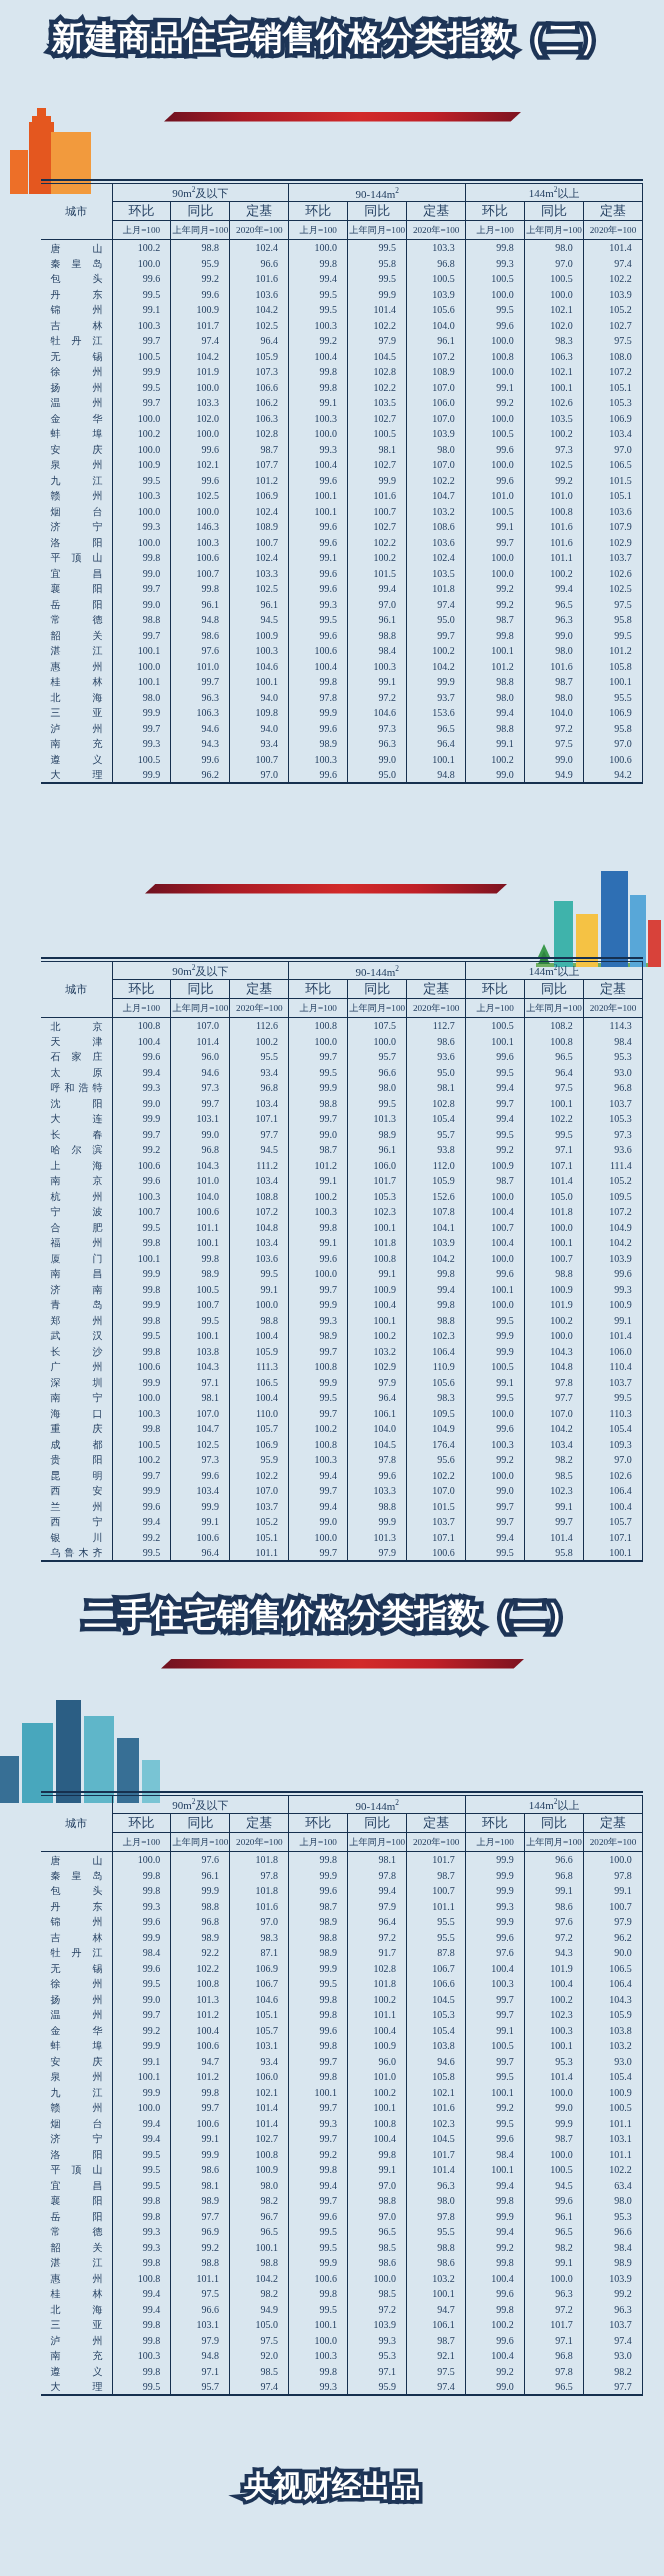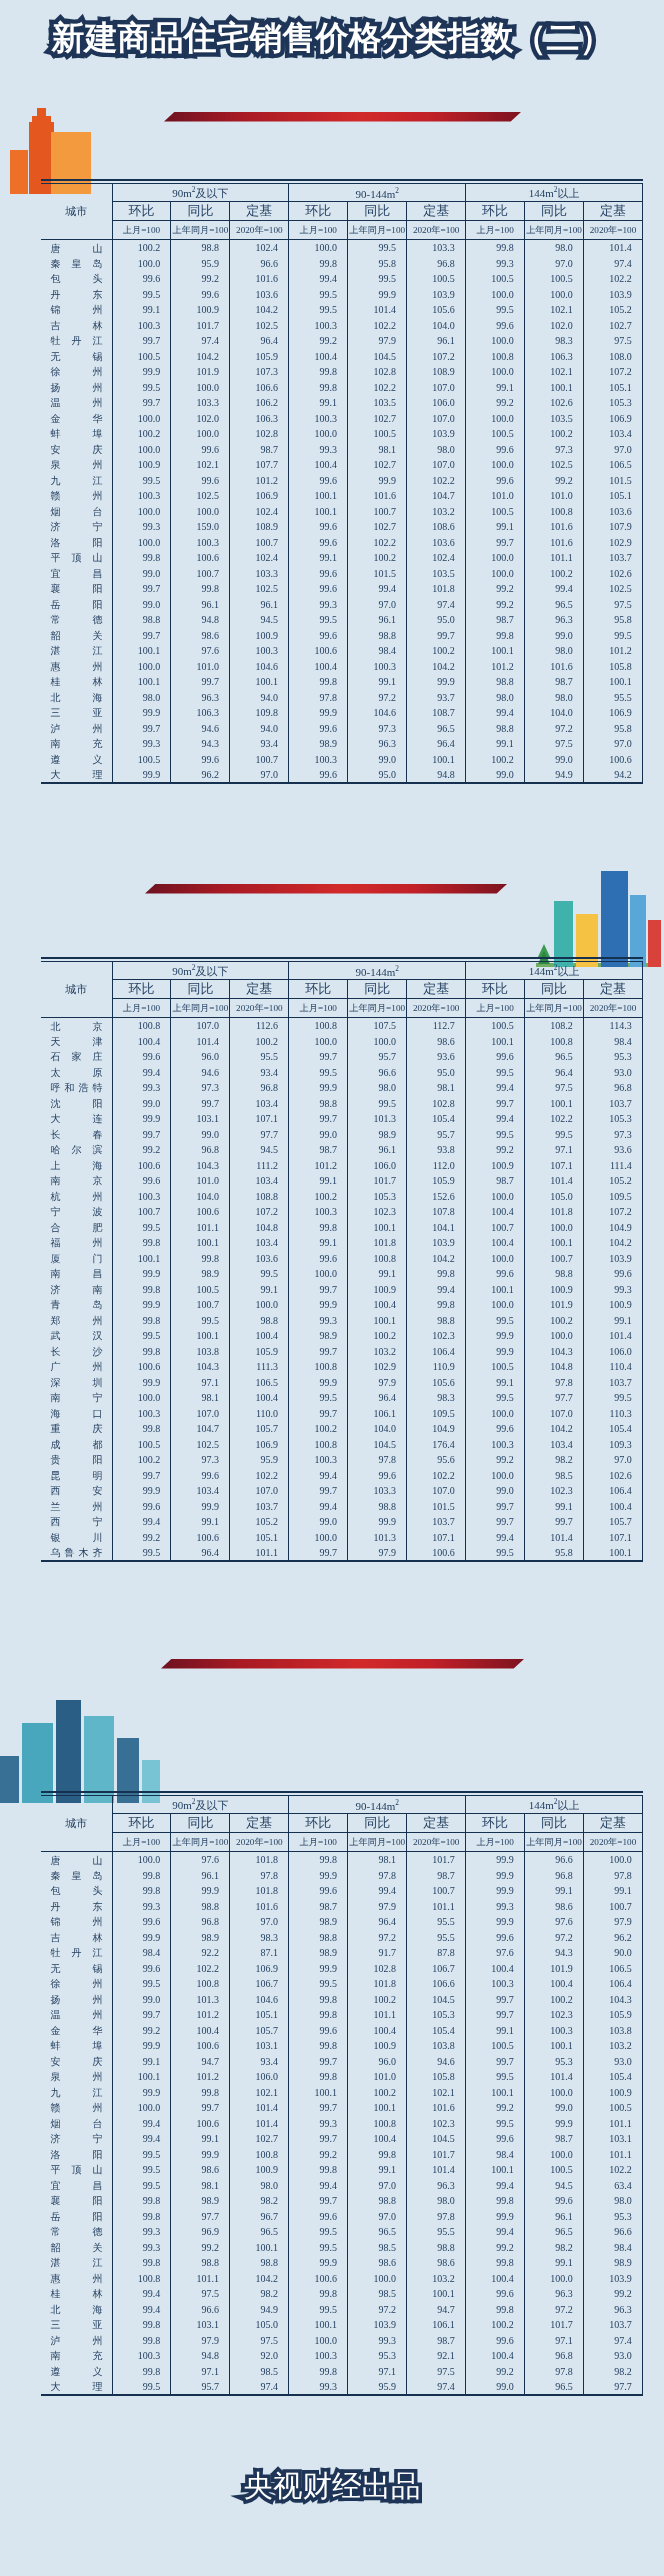--- a/index.html
+++ b/index.html
@@ -11,21 +11,21 @@
   }
   
   .big-title {
     position:absolute; left:0; width:664px; text-align:center;
     font-family:"DejaVu Sans", sans-serif; font-weight:800; font-size:33px;
     color:#ffffff; -webkit-text-stroke:8.9px #1e3557; paint-order:stroke fill;
     text-shadow:0 3.7px 0 rgba(30,53,87,.30); letter-spacing:0; white-space:nowrap;
   }
   .footer-credit {
     position:absolute; left:0; width:664px; text-align:center;
-    font-family:"DejaVu Sans", sans-serif; font-weight:400; font-size:29.5px;
+    font-family:"DejaVu Sans", sans-serif; font-weight:700; font-size:29.5px;
     color:#ffffff; -webkit-text-stroke:7.4px #1e3557; paint-order:stroke fill;
     text-shadow:0 3px 0 rgba(30,53,87,.30);
   }
   
   .stripe {
     position:absolute; height:9.6px;
     background:linear-gradient(90deg,#6f1220 0%,#a81a24 22%,#d22a2a 55%,#c02027 75%,#7d1320 100%);
     clip-path:polygon(10.3px 0, 100% 0, calc(100% - 10.3px) 100%, 0 100%);
   }
   
@@ -329,21 +329,21 @@
             <td class="val grp">100.1</td>
             <td class="val">100.7</td>
             <td class="val">103.2</td>
             <td class="val grp">100.5</td>
             <td class="val">100.8</td>
             <td class="val">103.6</td>
           </tr>
           <tr>
             <td class="city-cell first"><span class="city-name">济宁</span></td>
             <td class="val grp">99.3</td>
-            <td class="val">159.0</td>
+            <td class="val">146.3</td>
             <td class="val">108.9</td>
             <td class="val grp">99.6</td>
             <td class="val">102.7</td>
             <td class="val">108.6</td>
             <td class="val grp">99.1</td>
             <td class="val">101.6</td>
             <td class="val">107.9</td>
           </tr>
           <tr>
             <td class="city-cell first"><span class="city-name">洛阳</span></td>
@@ -477,21 +477,21 @@
             <td class="val">98.0</td>
             <td class="val">95.5</td>
           </tr>
           <tr>
             <td class="city-cell first"><span class="city-name">三亚</span></td>
             <td class="val grp">99.9</td>
             <td class="val">106.3</td>
             <td class="val">109.8</td>
             <td class="val grp">99.9</td>
             <td class="val">104.6</td>
-            <td class="val">108.7</td>
+            <td class="val">153.6</td>
             <td class="val grp">99.4</td>
             <td class="val">104.0</td>
             <td class="val">106.9</td>
           </tr>
           <tr>
             <td class="city-cell first"><span class="city-name">泸州</span></td>
             <td class="val grp">99.7</td>
             <td class="val">94.6</td>
             <td class="val">94.0</td>
             <td class="val grp">99.6</td>
@@ -1016,20 +1016,21 @@
             <td class="val">97.9</td>
             <td class="val">100.6</td>
             <td class="val grp">99.5</td>
             <td class="val">95.8</td>
             <td class="val">100.1</td>
           </tr>
         </tbody>
       </table>
   </div>
 
+  <div class="big-title" style="top:1593px;">二手住宅销售价格分类指数（二）</div>
   <div class="stripe" style="top:1659px; left:161px; width:363px;"></div>
 
   <div class="icon" style="left:0px; top:1683px; width:173px; height:120px;">
     <div class="b win" style="left:0px;   width:19px; height:47px;  background:#376f95; padding:3.7px 3px 3px;"></div>
     <div class="b win" style="left:22px;  width:31px; height:80px; background:#48a7bd; padding:5.2px 4.4px 3.7px;"></div>
     <div class="b win" style="left:56px;  width:25px; height:103px; background:#2b5e84; padding:5.2px 4.4px 3.7px;"></div>
     <div class="b win" style="left:84px; width:29.5px; height:87px; background:#5fb6c9; padding:5.2px 4.4px 3.7px;"></div>
     <div class="b win" style="left:117px; width:22px; height:65px;  background:#376f95; padding:4.4px 3.7px 3.7px;"></div>
     <div class="b win" style="left:142px; width:17.7px; height:43px;  background:#79c4d4; padding:3.7px 3px 3px;"></div>
   </div>

